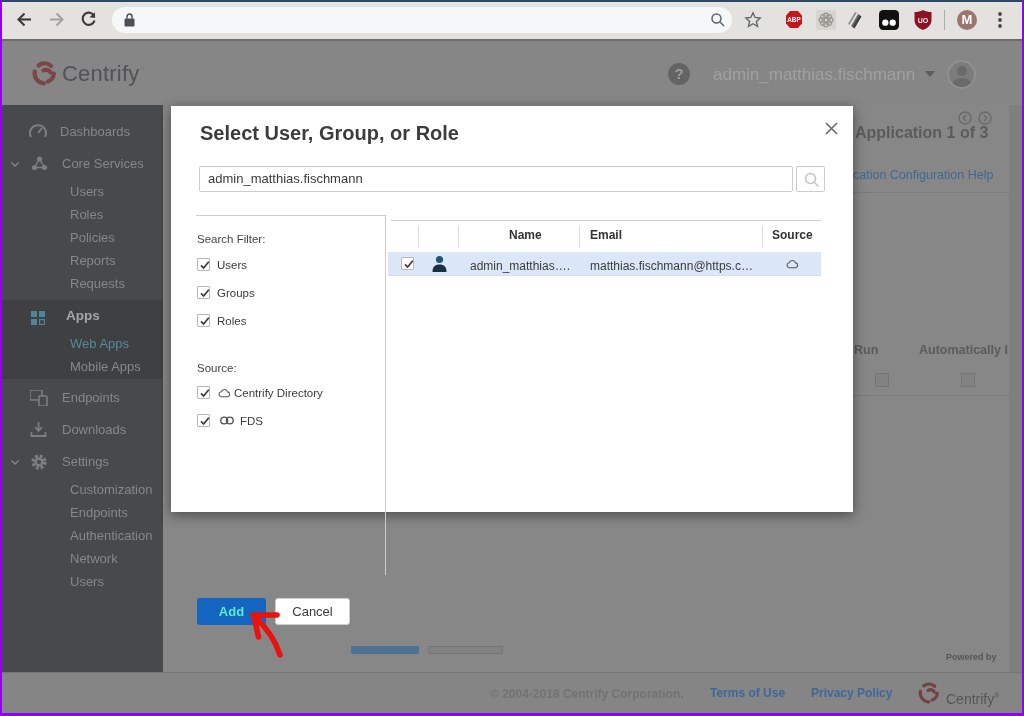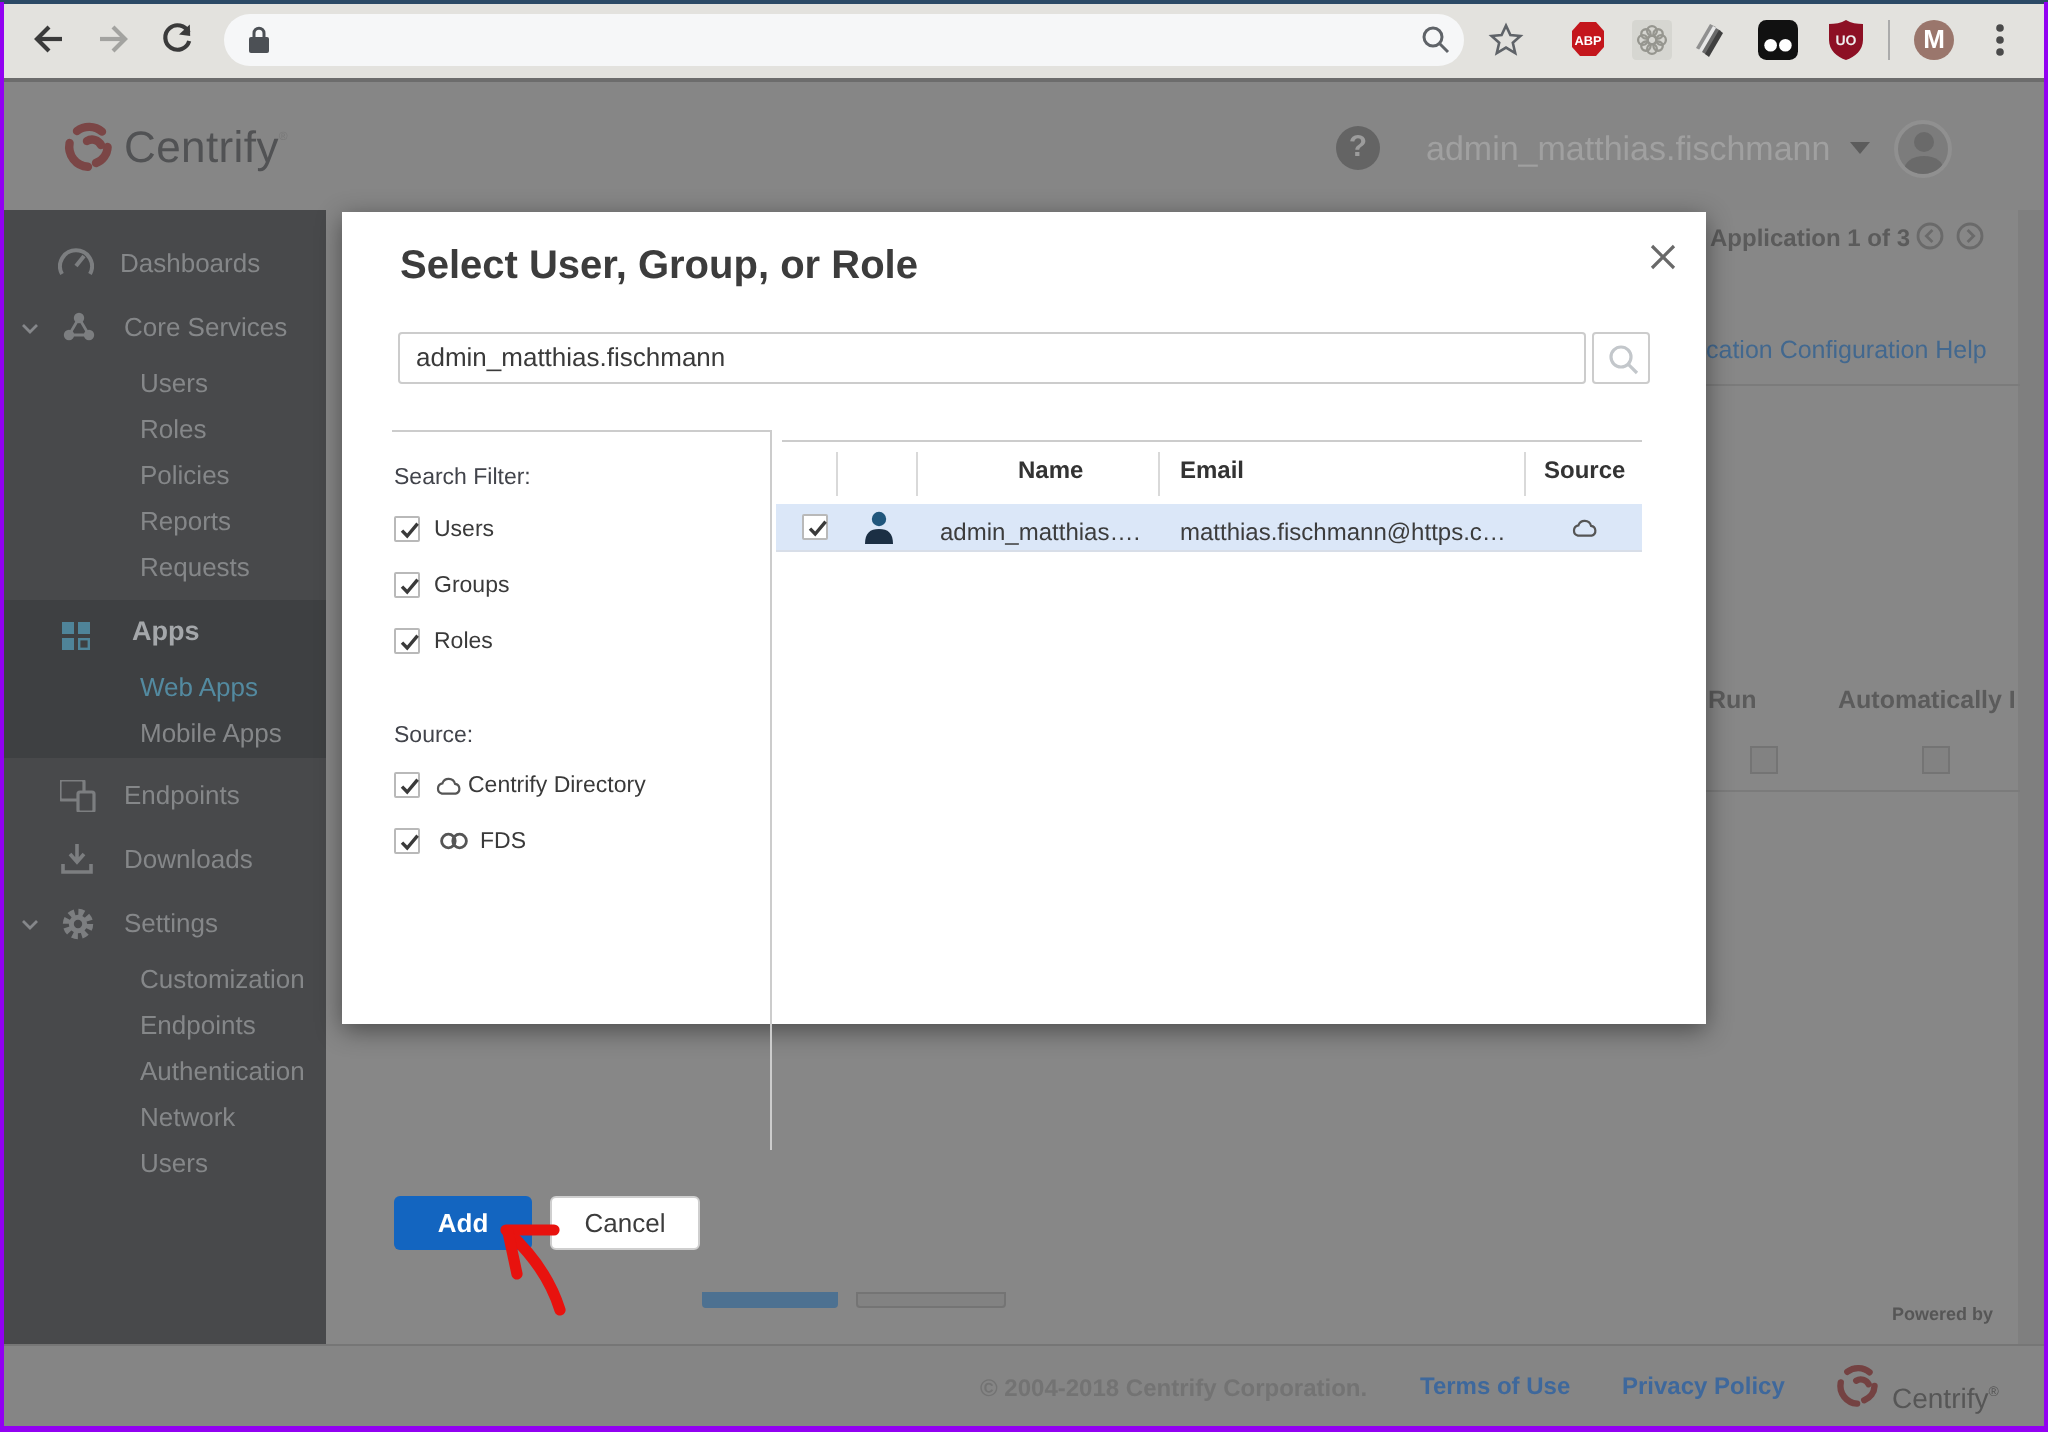--- a/index.html
+++ b/index.html
@@ -29,21 +29,21 @@
 .mlabel { font-size:11.5px; font-weight:normal; color:#42444b; position:absolute; }
 .mcheckrow { position:absolute; font-size:11.5px; color:#3a3a3a; }
 .cbox { position:absolute; width:13px; height:13px; border:1px solid #b9b9b9; background:#fff; border-radius:1px; }
 #hdivider { left:25px; top:109px; width:189px; height:1px; background:#cccccc; }
 #vdivider { left:214px; top:109px; width:1px; height:360px; background:#cccccc; }
 #tabletop { left:220px; top:114px; width:430px; height:1px; background:#cccccc; }
 .thead { position:absolute; font-size:12px; font-weight:bold; color:#333; }
 .tsep { position:absolute; width:1px; height:22px; background:#d9d9d9; top:120px; }
 #trow { left:217px; top:146px; width:433px; height:24px; background:#dbe7f8; border-bottom:1px solid #d8dee8; }
 .tcell { position:absolute; font-size:12px; color:#3c3c3c; }
-#addbtn { left:26px; top:492px; width:69px; height:27px; background:#1365c0; border-radius:3px; color:#ffffff; font-weight:bold; font-size:13px; text-align:center; line-height:27px; }
+#addbtn { left:26px; top:492px; width:69px; height:27px; background:#1365c0; border-radius:3px; color:#5eead4; font-weight:bold; font-size:13px; text-align:center; line-height:27px; }
 #cancelbtn { left:104px; top:492px; width:75px; height:27px; background:#fff; border:1px solid #cfcfcf; border-radius:3px; color:#3c3c3c; font-size:13px; text-align:center; line-height:25px; }
 
 .dimtext { position:absolute; color:#5b5b5b; font-weight:bold; font-size:12.5px; }
 .dimbox { position:absolute; border:1px solid #747474; background:#828282; }
 .dimline { position:absolute; background:#7b7b7b; height:1px; }
 </style>
 </head>
 <body>
 <div id="screen">
   <div class="abs" id="toolbar"></div>
@@ -190,21 +190,21 @@
     <circle cx="9" cy="9" r="4.6" fill="#7c7e80"></circle>
     <circle cx="9" cy="9" r="2.1" fill="#48494b"></circle>
   </svg>
   <div class="snav" style="left:62px;top:454px;">Settings</div>
   <div class="snav" style="left:70px;top:482px;">Customization</div>
   <div class="snav" style="left:70px;top:505px;">Endpoints</div>
   <div class="snav" style="left:70px;top:528px;">Authentication</div>
   <div class="snav" style="left:70px;top:551px;">Network</div>
   <div class="snav" style="left:70px;top:574px;">Users</div>
 
-  <div class="dimtext" style="left:855px;top:112px;font-size:12px;">Application 1 of 3</div>
+  <div class="dimtext" style="left:855px;top:124px;font-size:16px;">Application 1 of 3</div>
   <svg class="abs" style="left:958px;top:111px;" width="14" height="14" viewBox="0 0 14 14">
     <circle cx="7" cy="7" r="6" fill="none" stroke="#6a6a6a" stroke-width="1.4"></circle>
     <path d="M8.2 4 L5.2 7 L8.2 10" fill="none" stroke="#6a6a6a" stroke-width="1.4"></path>
   </svg>
   <svg class="abs" style="left:978px;top:111px;" width="14" height="14" viewBox="0 0 14 14">
     <circle cx="7" cy="7" r="6" fill="none" stroke="#6a6a6a" stroke-width="1.4"></circle>
     <path d="M5.8 4 L8.8 7 L5.8 10" fill="none" stroke="#6a6a6a" stroke-width="1.4"></path>
   </svg>
   <div class="abs" style="left:853px;top:168px;font-size:12.5px;color:#42688f;">cation Configuration Help</div>
   <div class="dimline" style="left:853px;top:192px;width:157px;"></div>

